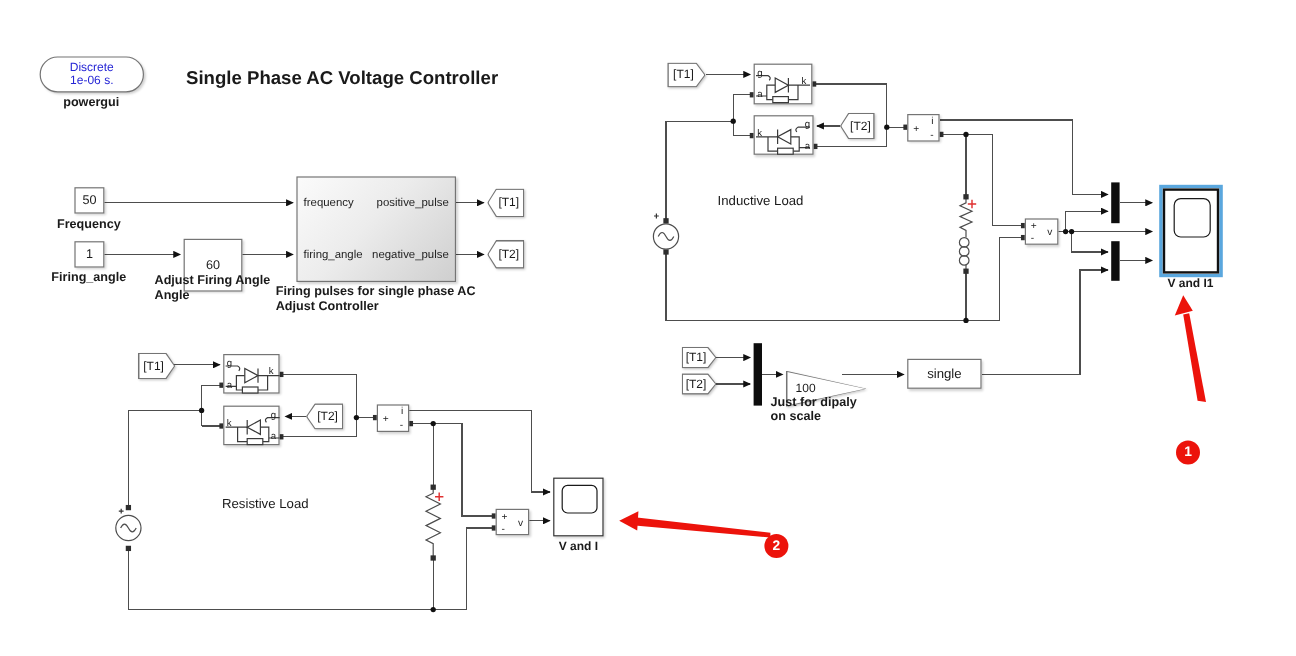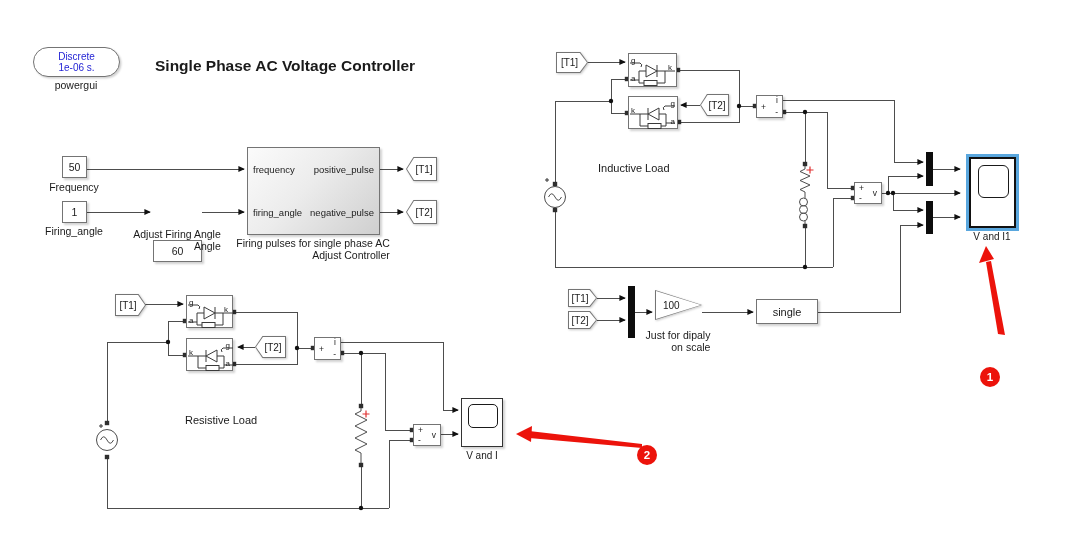--- a/index.html
+++ b/index.html
@@ -3,22 +3,22 @@
 <meta charset="utf-8">
 <style>
   html,body{margin:0;padding:0;background:#fff;}
   #canvas{position:relative;width:1080px;height:547px;background:#ffffff;overflow:hidden;
           font-family:"Liberation Sans",sans-serif;color:#1a1a1a;}
   svg.layer{position:absolute;left:0;top:0;z-index:1;}
   .blk{position:absolute;background:#fff;border:1px solid #747474;
        box-shadow:1.5px 1.5px 2px rgba(0,0,0,.18);box-sizing:border-box;z-index:2;}
   .val{position:absolute;inset:0;display:flex;align-items:center;justify-content:center;
        font-size:10.5px;}
-  .cap{position:absolute;transform:translateX(-50%);text-align:right;font-size:10.5px;
-       line-height:1.12;white-space:nowrap;z-index:2;}
+  .cap{position:absolute;transform:translateX(-50%);text-align:left;font-size:10.5px;
+       line-height:1.12;white-space:nowrap;z-index:2;font-weight:bold;}
   .cap span{display:block;}
   .title{position:absolute;font-size:15.5px;font-weight:bold;white-space:nowrap;z-index:2;}
   .note{position:absolute;font-size:11px;white-space:nowrap;z-index:2;}
   .freelabel{position:absolute;font-size:11px;white-space:nowrap;z-index:2;}
   
   .tag{position:absolute;filter:drop-shadow(1.5px 1.5px 1px rgba(0,0,0,.22));z-index:2;}
   .tag .sh{position:absolute;inset:0;background:#747474;}
   .tag .in{position:absolute;inset:1px;background:#fff;}
   .tag.right .sh,.tag.right .in{clip-path:polygon(0 0,76% 0,100% 50%,76% 100%,0 100%);}
   .tag.left  .sh,.tag.left  .in{clip-path:polygon(0 50%,24% 0,100% 0,100% 100%,24% 100%);}
@@ -212,21 +212,21 @@
 <div class="blk" style="left:62px;top:156px;width:25px;height:22px;">
   <div class="val">50</div>
 </div>
 <div class="cap" style="left:74px;top:182px;">Frequency</div>
 
 <div class="blk" style="left:62px;top:201px;width:25px;height:22px;">
   <div class="val">1</div>
 </div>
 <div class="cap" style="left:74px;top:226px;">Firing_angle</div>
 
-<div class="blk" style="left:153px;top:199px;width:49px;height:22px;margin-top:41px;">
+<div class="blk" style="left:153px;top:199px;width:49px;height:44px;">
   <div class="val">60</div>
 </div>
 <div class="cap" style="left:177px;top:229px;">
   <span>Adjust Firing Angle</span>
   <span>Angle</span>
 </div>
 
 <div class="blk subsys" style="left:247px;top:147px;width:133px;height:88px;">
   <span class="port" style="left:5px;top:16px;">frequency</span>
   <span class="port" style="left:5px;top:59px;">firing_angle</span>
@@ -351,21 +351,21 @@
       <div class="in"></div>
   <div class="tx">[T1]</div>
 </div>
 <div class="tag right" style="left:568px;top:311px;width:29px;height:18px;">
   <div class="sh"></div>
       <div class="in"></div>
   <div class="tx">[T2]</div>
 </div>
 <div class="mux" style="left:628px;top:286px;height:52px;"></div>
 
-<div class="gain" style="left:655px;top:290px;width:47px;height:30px;">
+<div class="gain" style="left:655px;top:309px;width:47px;height:30px;padding-left:20px;">
   <div class="sh"></div>
       <div class="in"></div>
   <span class="tx">100</span>
 </div>
 <div class="cap" style="left:678px;top:330px;">
   <span>Just for dipaly</span>
   <span>on scale</span>
 </div>
 
 <div class="blk" style="left:756px;top:299px;width:62px;height:25px;">

